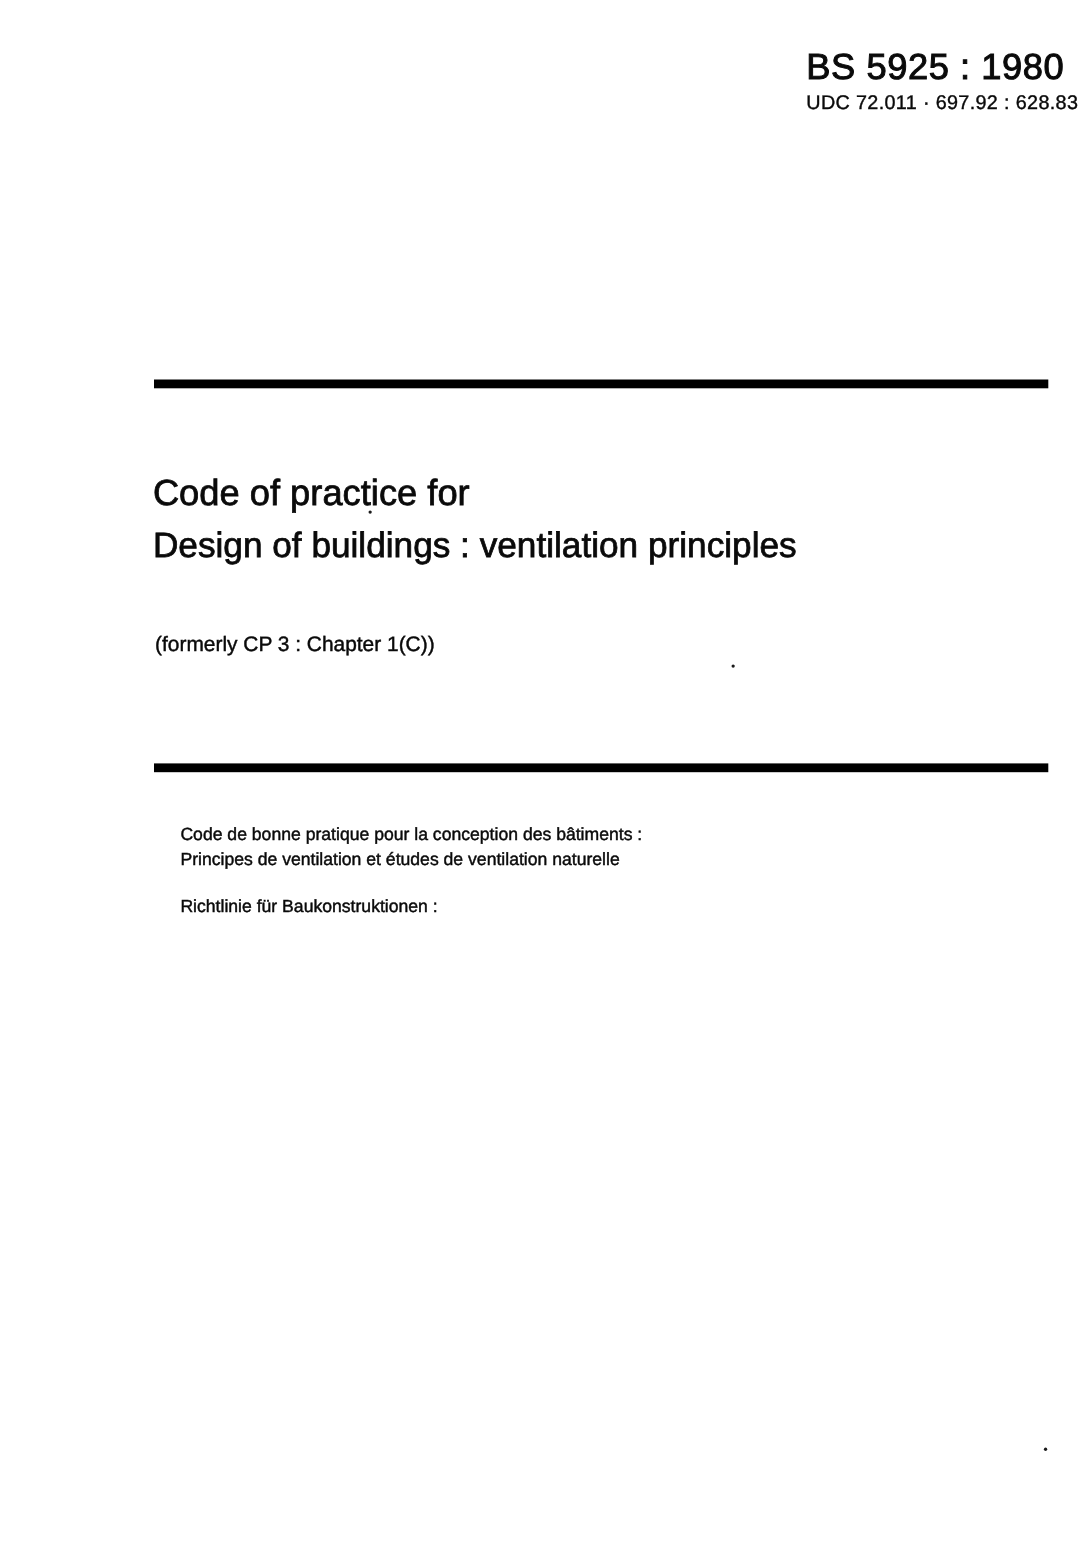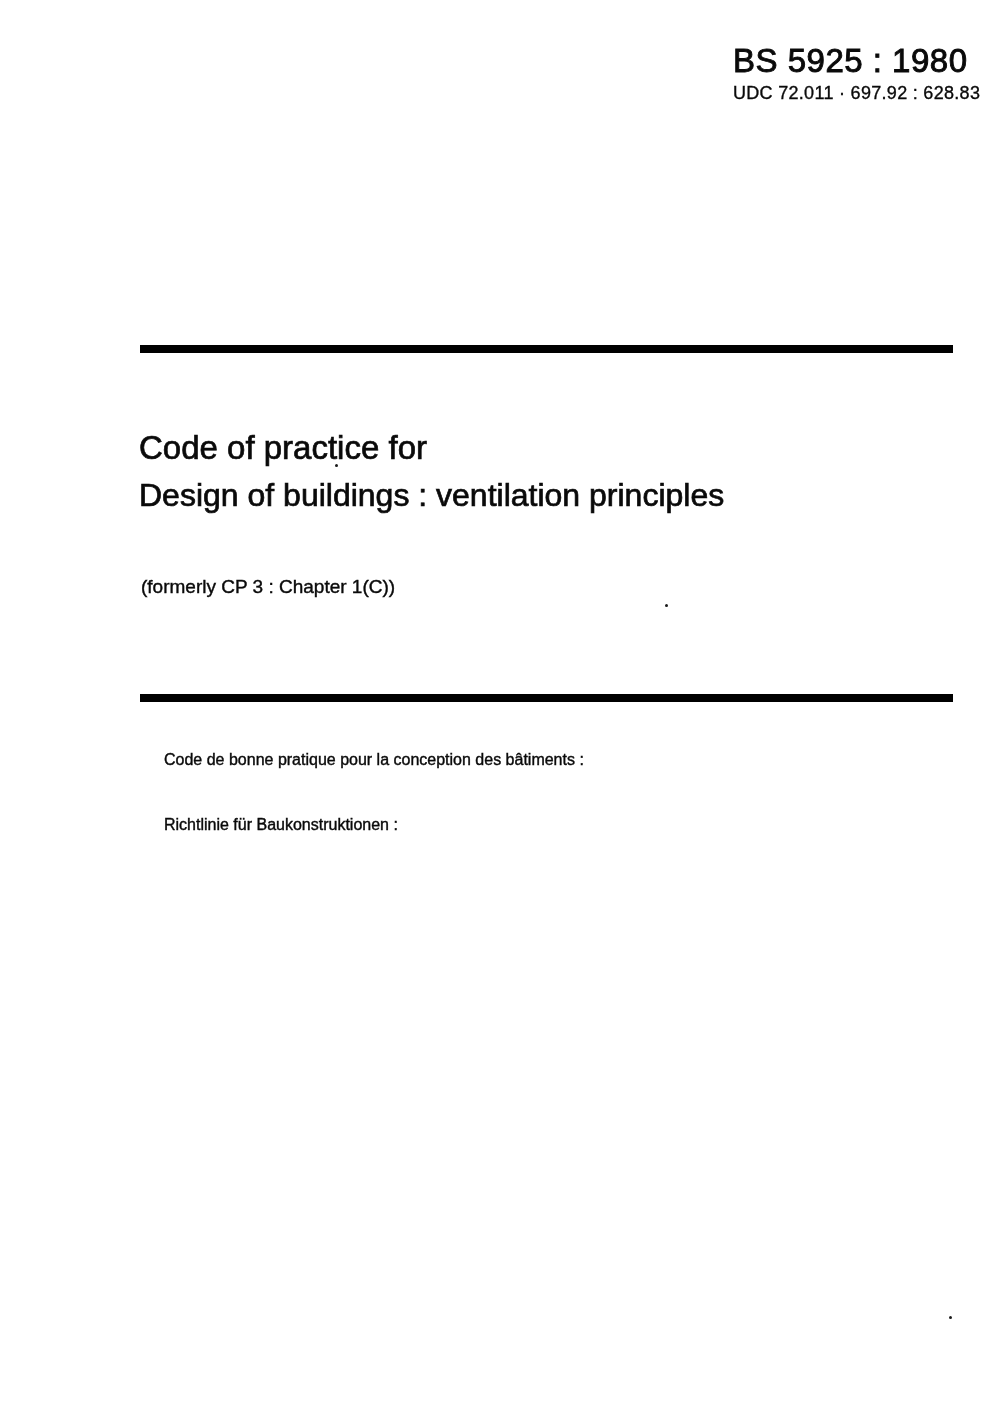--- a/index.html
+++ b/index.html
@@ -101,20 +101,20 @@
 
   <section>
     <div class="kicker">Code of practice for</div>
     <h1 class="main-title"><span>Design of buildings : ventilation principles</span><br></h1>
     <div class="formerly">(formerly CP 3 : Chapter 1(C))</div>
   </section>
 
   <div class="rule rule-bottom"></div>
 
   <section>
-    <p class="trans trans-french"><span>Code de bonne pratique pour la conception des bâtiments :</span><br></p>
+    <p class="trans trans-french"><span>Code de bonne pratique pour la conception des bâtiments :</span><br><span>Principes de ventilation et études de ventilation naturelle</span></p>
     <p class="trans trans-german"><span>Richtlinie für Baukonstruktionen :</span><br></p>
   </section>
 
 <span class="speck" style="left: 335px; top: 464px;"></span>
     <span class="speck" style="left: 665px; top: 604px;"></span>
     <span class="speck" style="left: 949px; top: 1316px;"></span>
   </div>
 
 </body></html>

